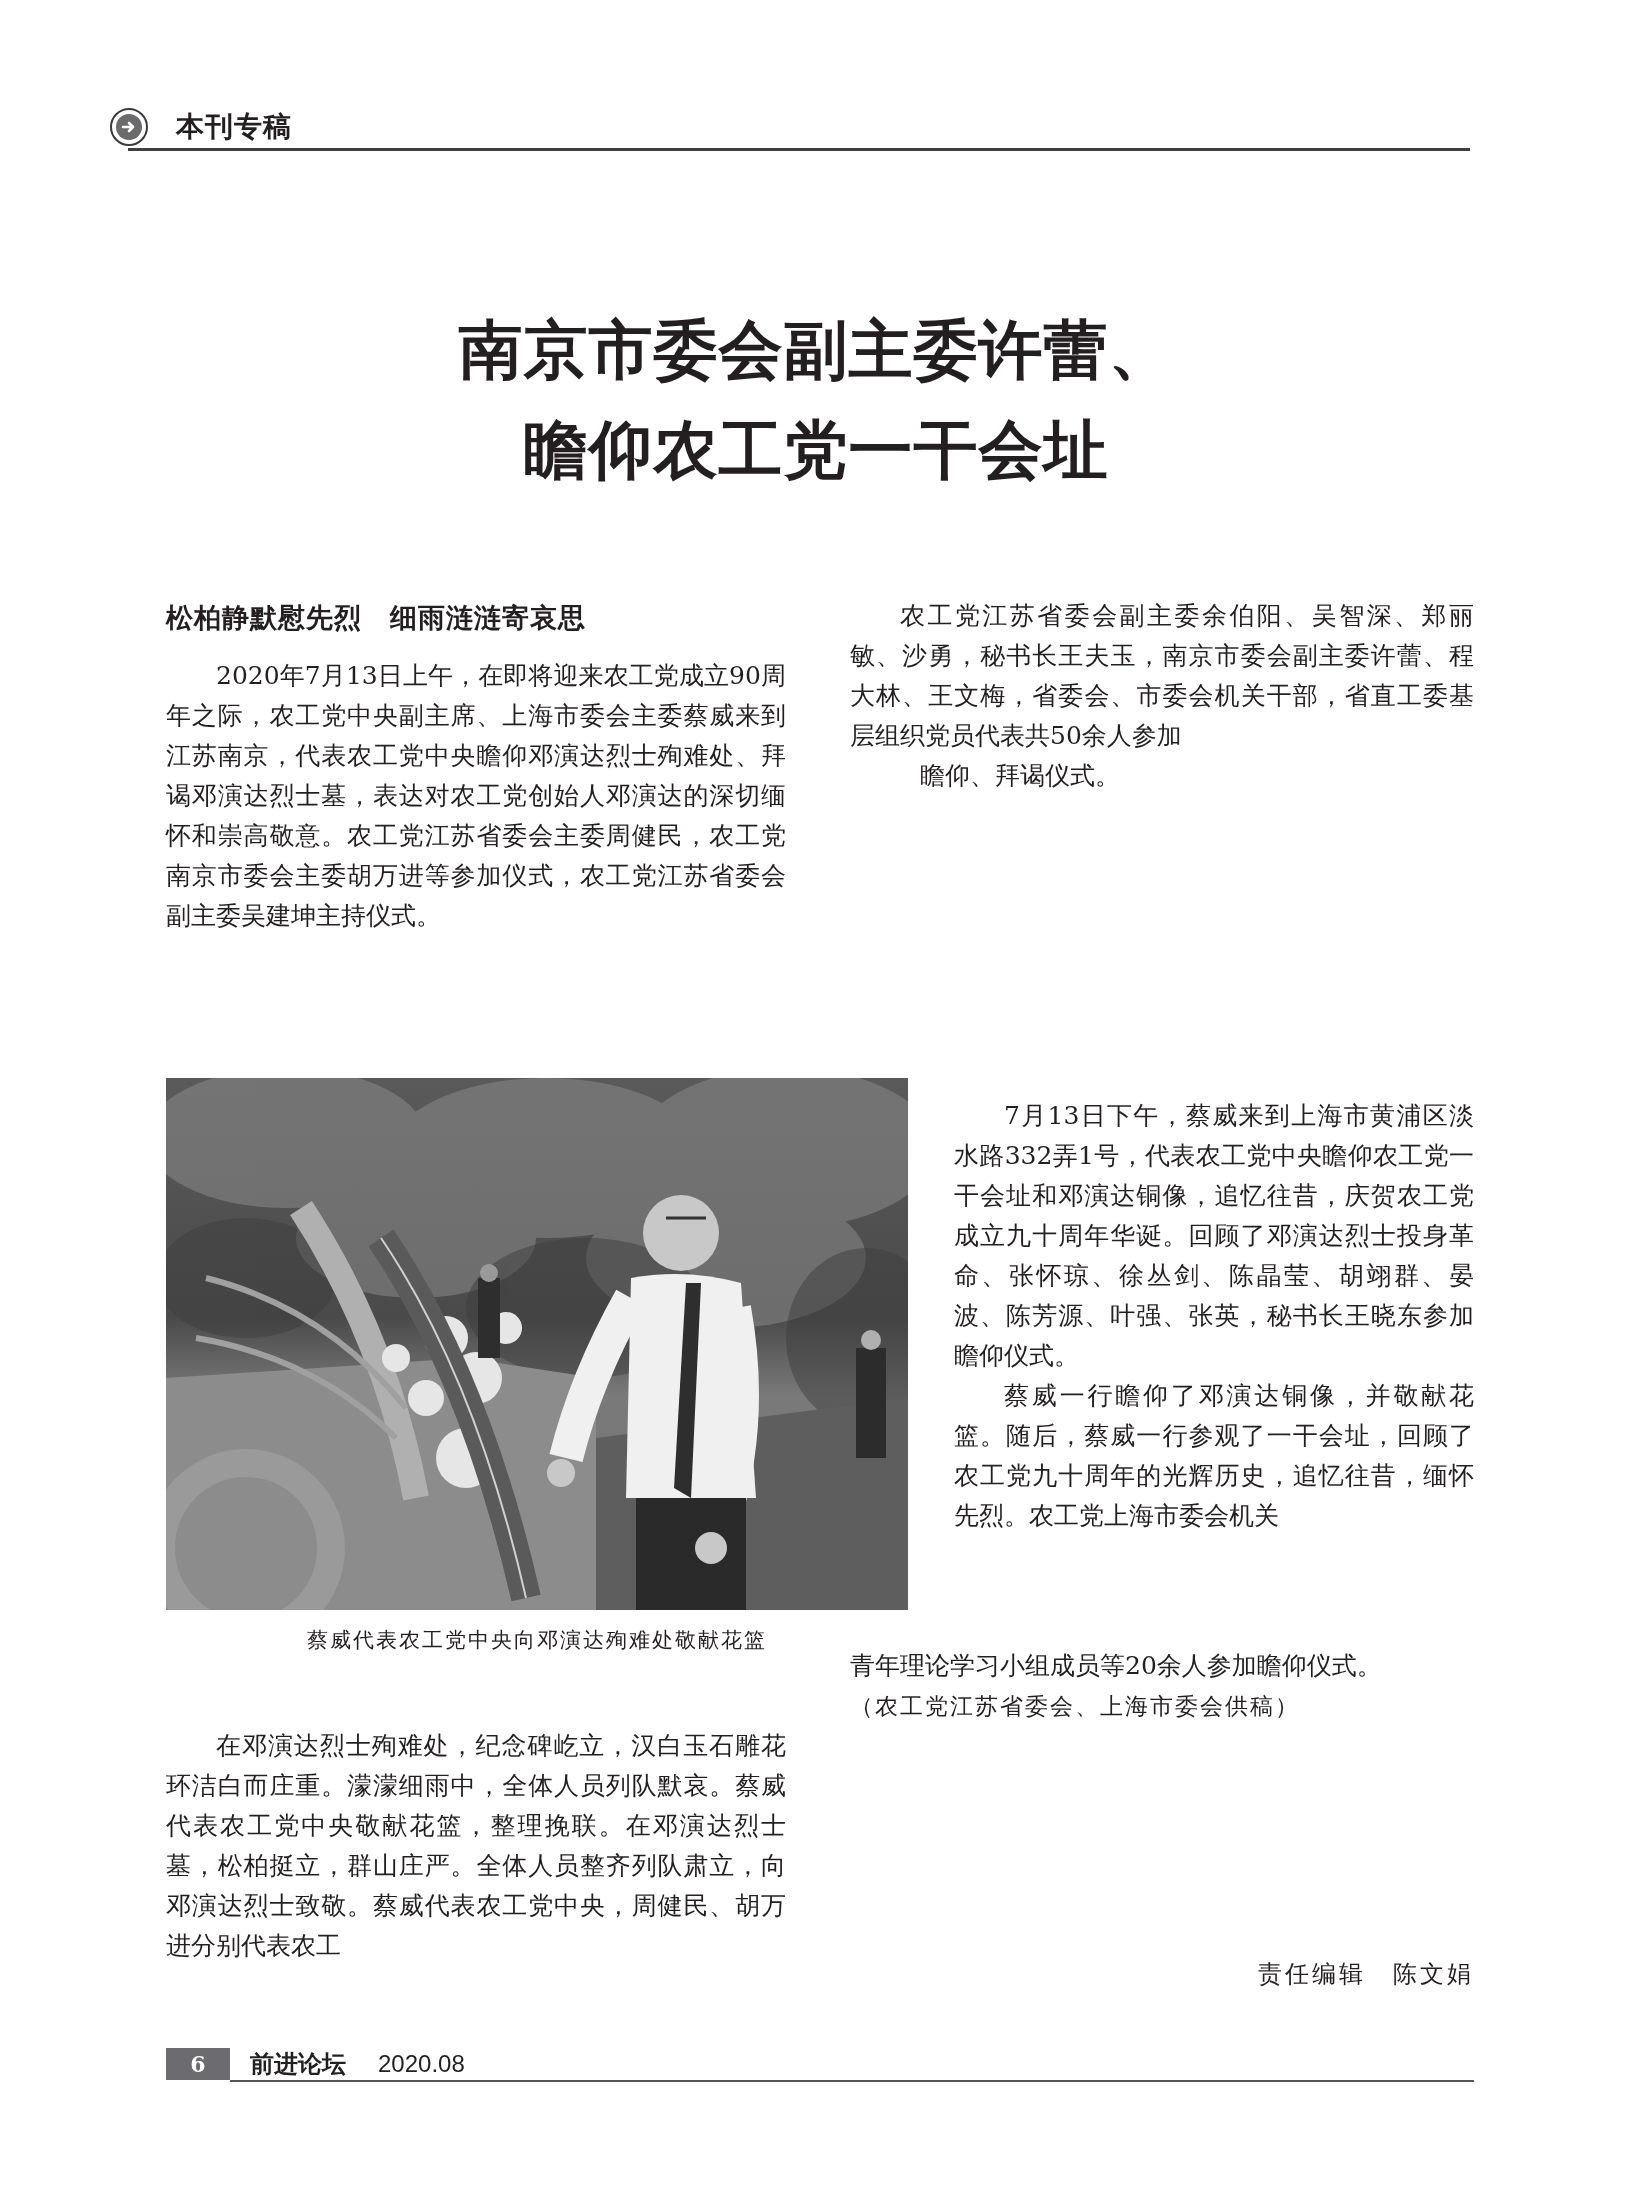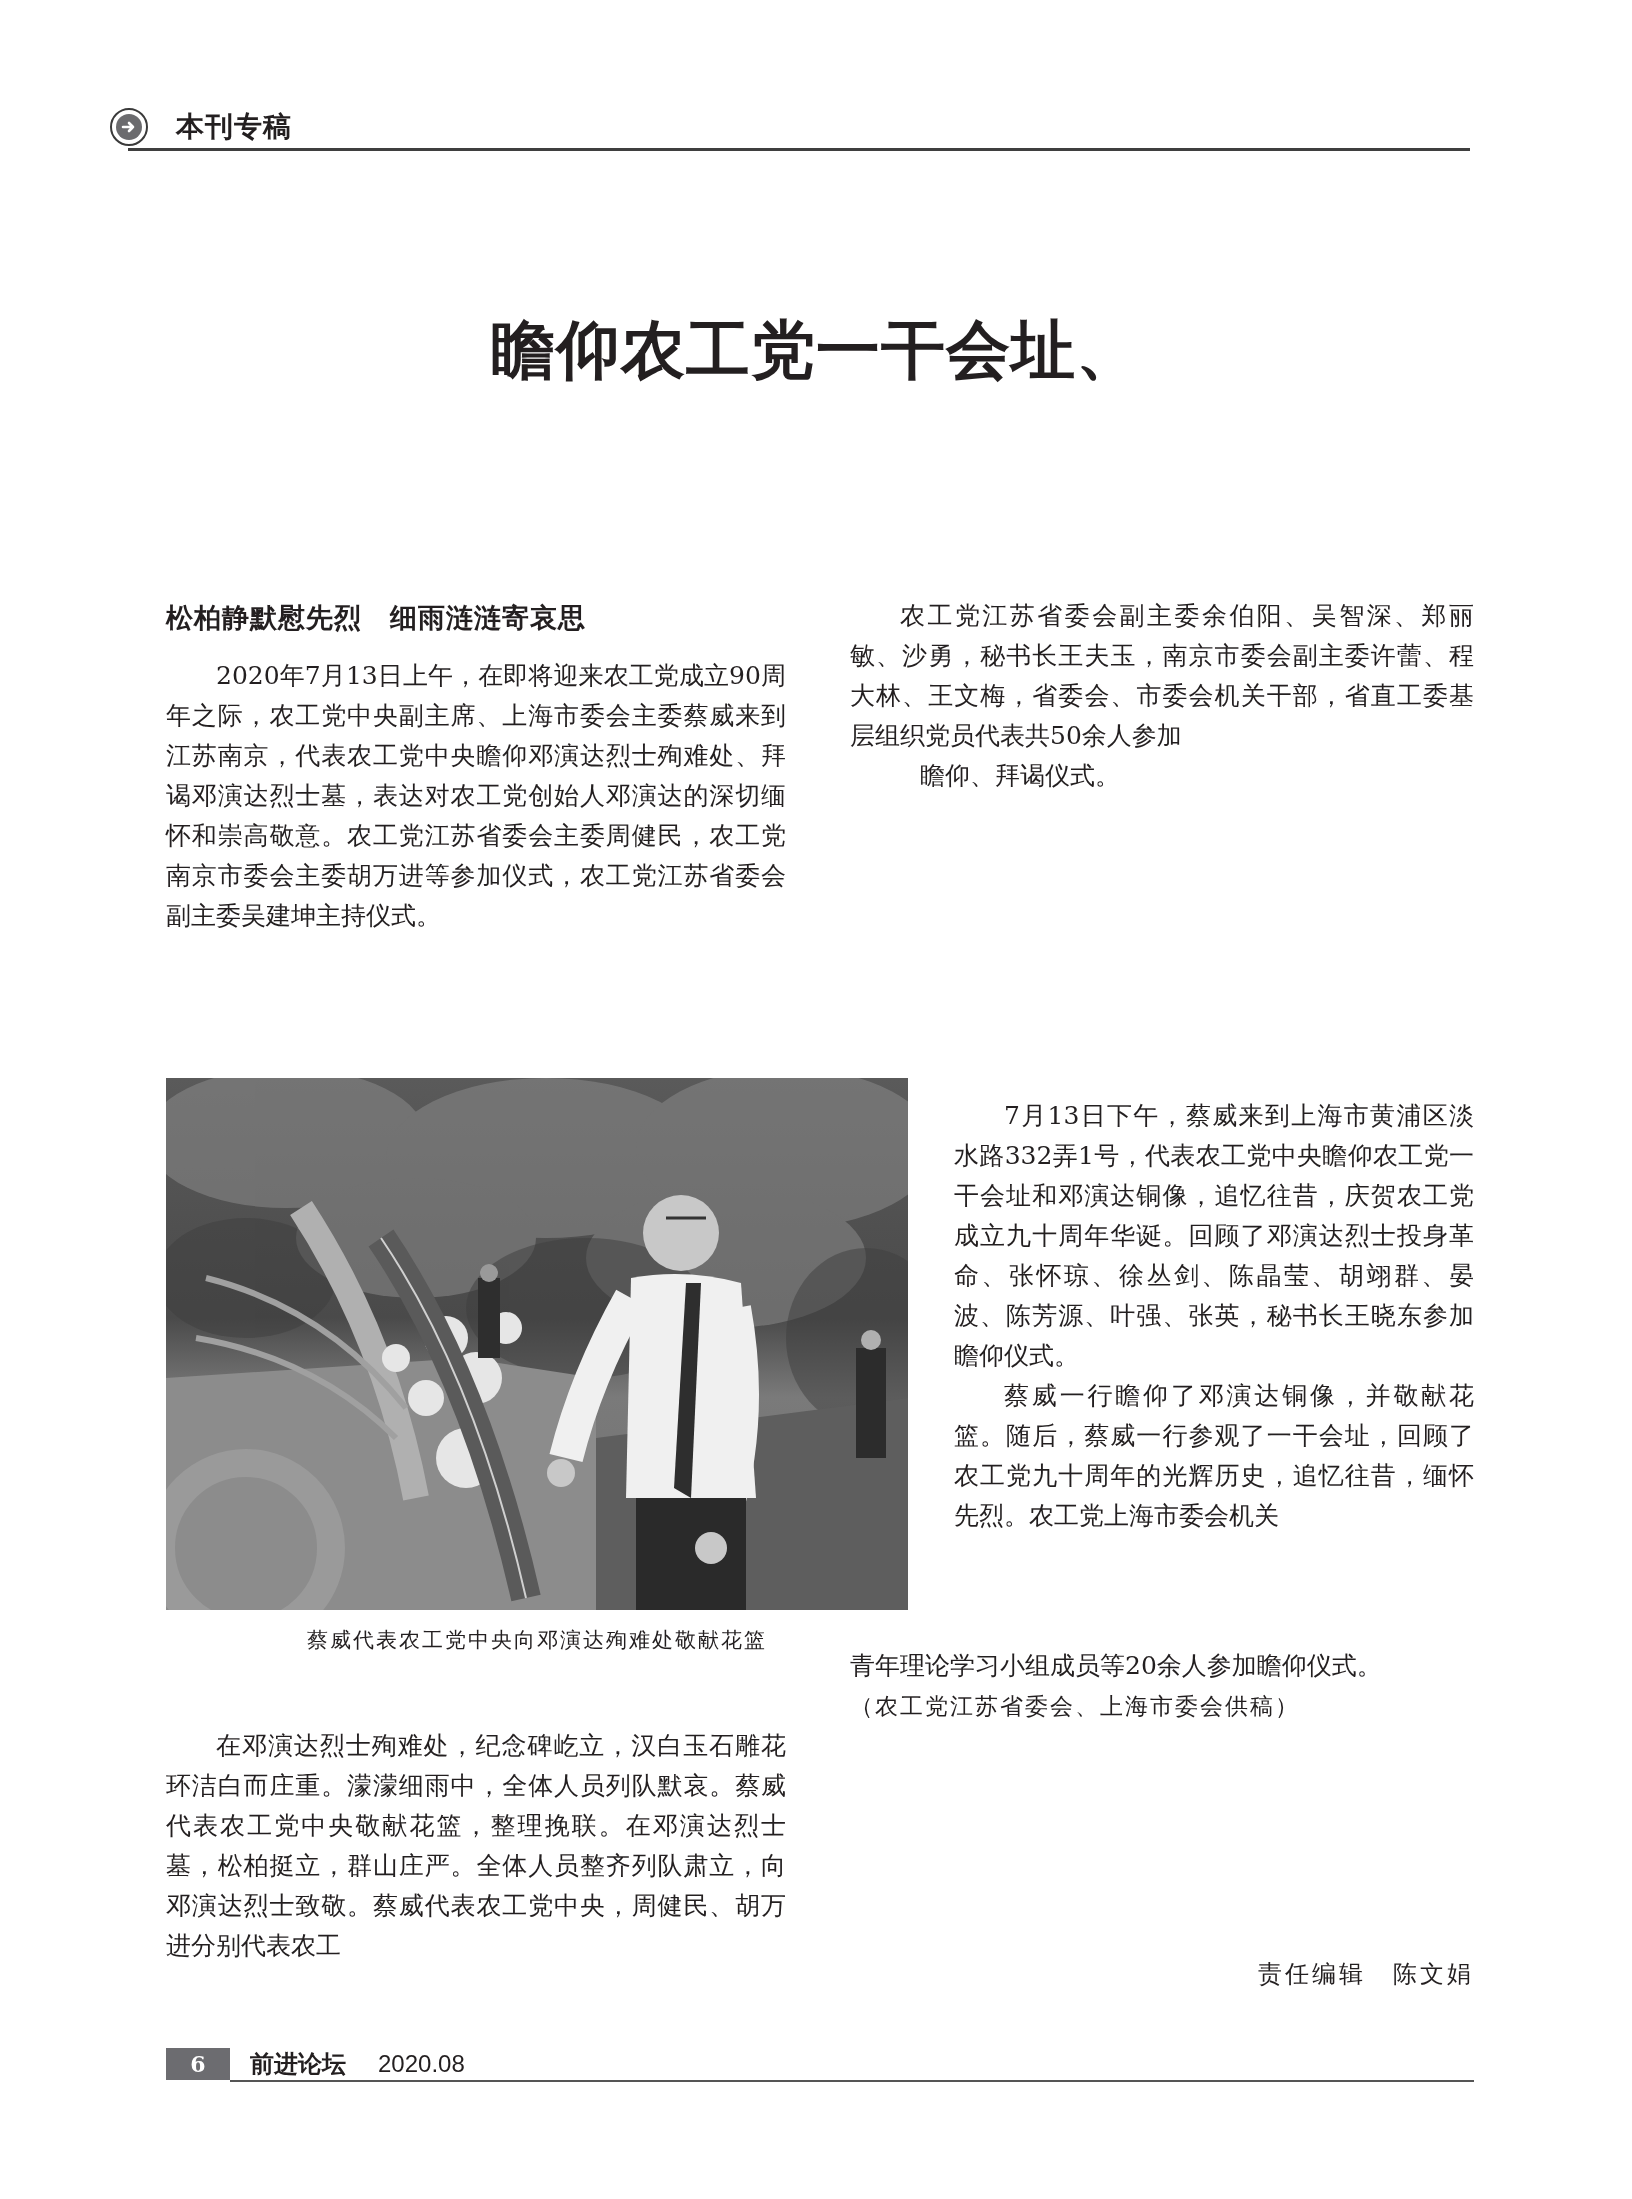--- a/index.html
+++ b/index.html
@@ -83,21 +83,22 @@
       <svg width="18" height="18" viewBox="0 0 18 18">
         <path d="M3 9 H13 M9 5 L13 9 L9 13" stroke="#ffffff" stroke-width="2.6" fill="none" stroke-linecap="round" stroke-linejoin="round"></path>
       </svg>
     </div>
   </div>
   <div class="header-title">本刊专稿</div>
   <div class="header-rule"></div>
 </div>
 
 <div class="title">
-  <div>瞻仰农工党一干会址、</div>
+  <div>南京市委会副主委许蕾、</div>
+  <div>瞻仰农工党一干会址</div>
 </div>
 
 <div class="col left-top">
   <p class="subhead" style="margin-bottom:18px;">松柏静默慰先烈　细雨涟涟寄哀思</p>
   <p class="indent">2020年7月13日上午，在即将迎来农工党成立90周年之际，农工党中央副主席、上海市委会主委蔡威来到江苏南京，代表农工党中央瞻仰邓演达烈士殉难处、拜谒邓演达烈士墓，表达对农工党创始人邓演达的深切缅怀和崇高敬意。农工党江苏省委会主委周健民，农工党南京市委会主委胡万进等参加仪式，农工党江苏省委会副主委吴建坤主持仪式。</p>
 </div>
 
 <div class="photo">
   <svg width="742" height="532" viewBox="0 0 742 532">
     <defs>

